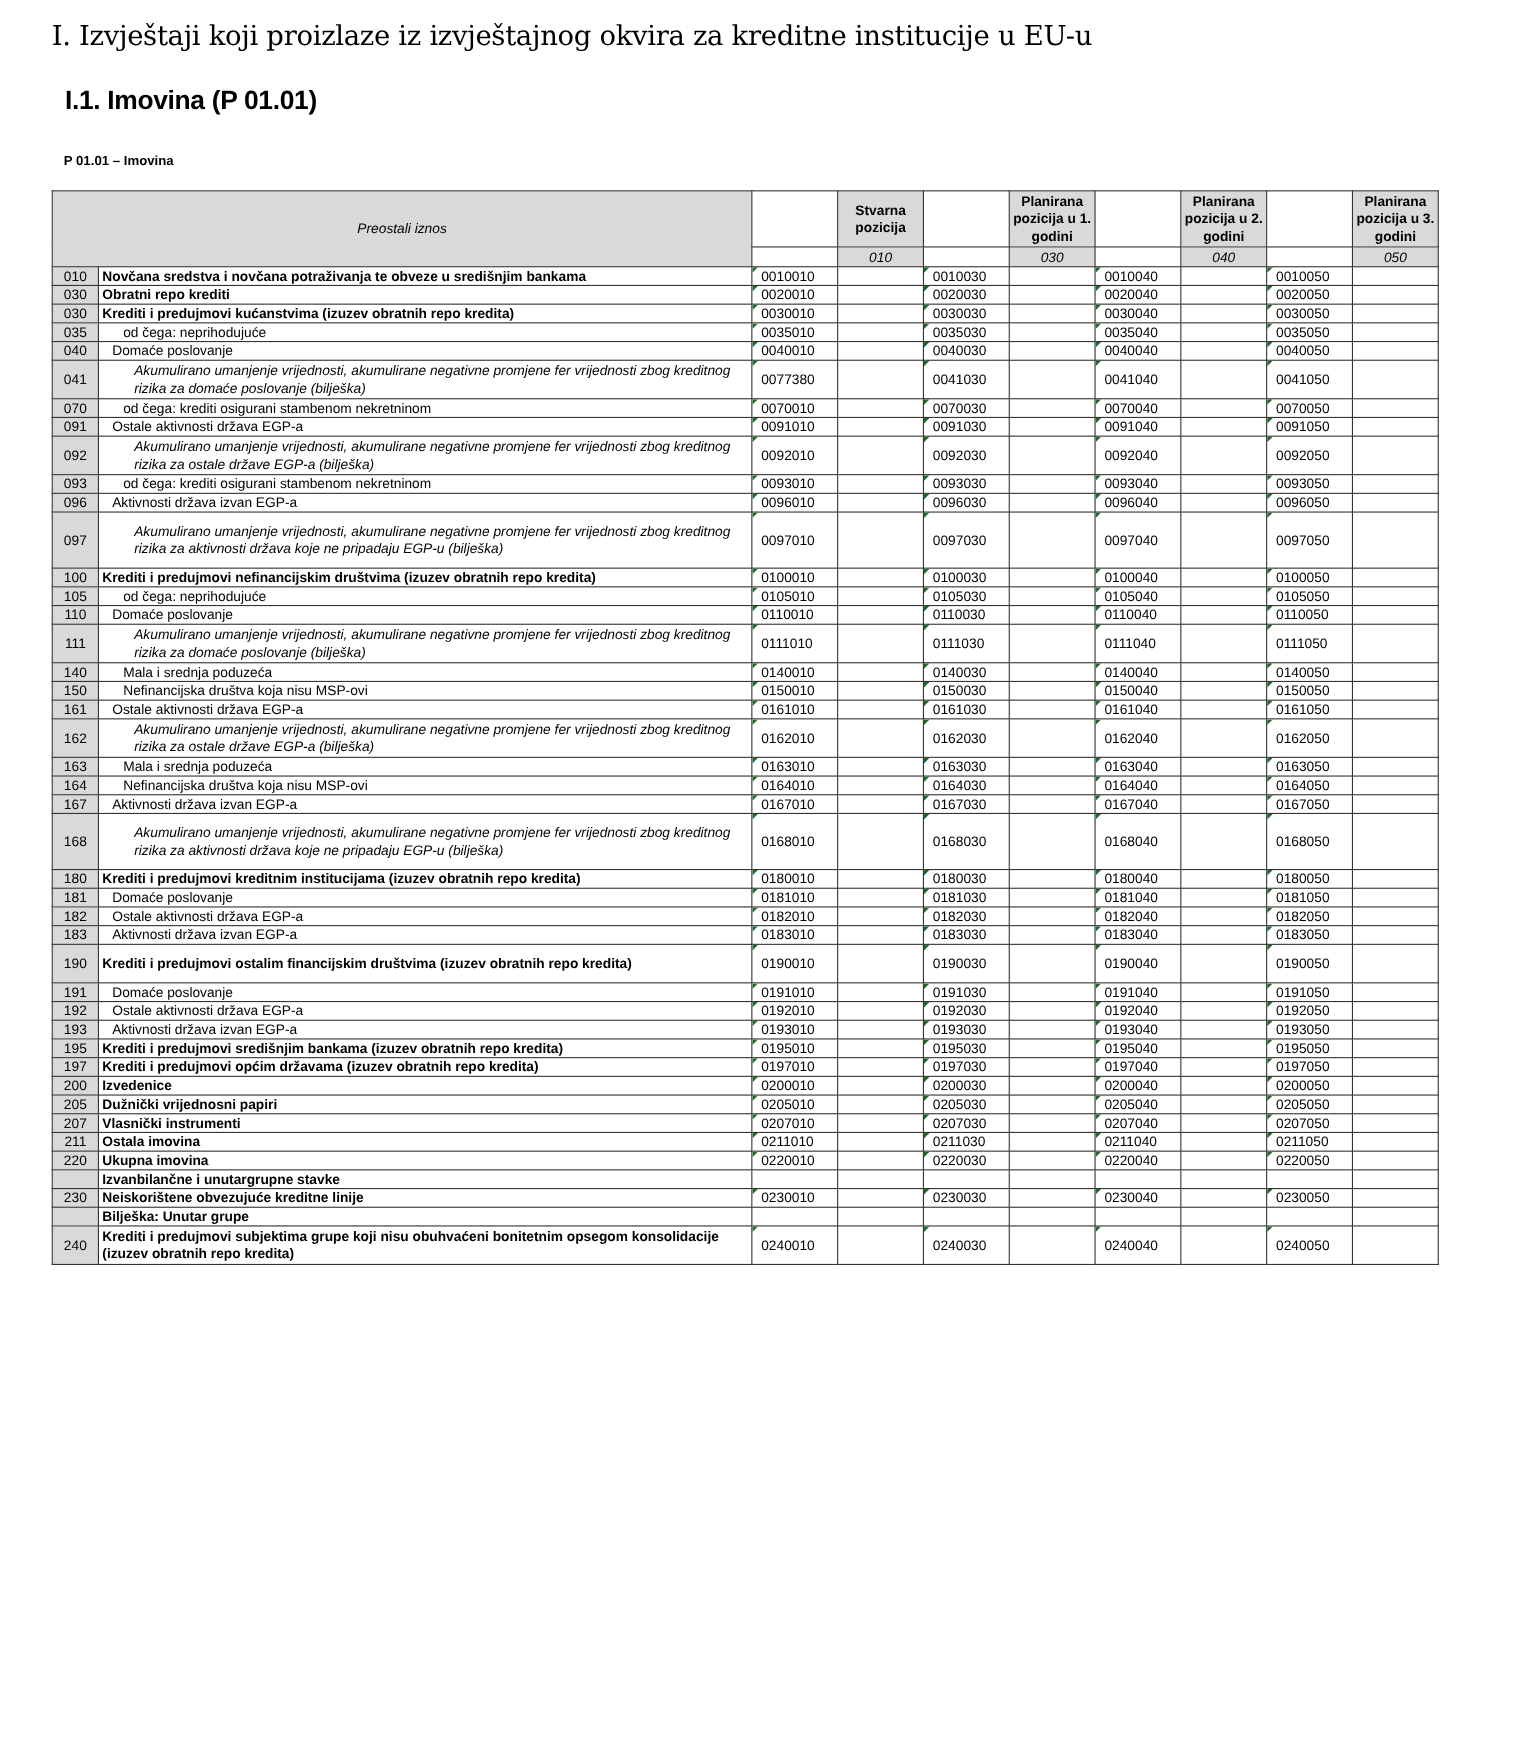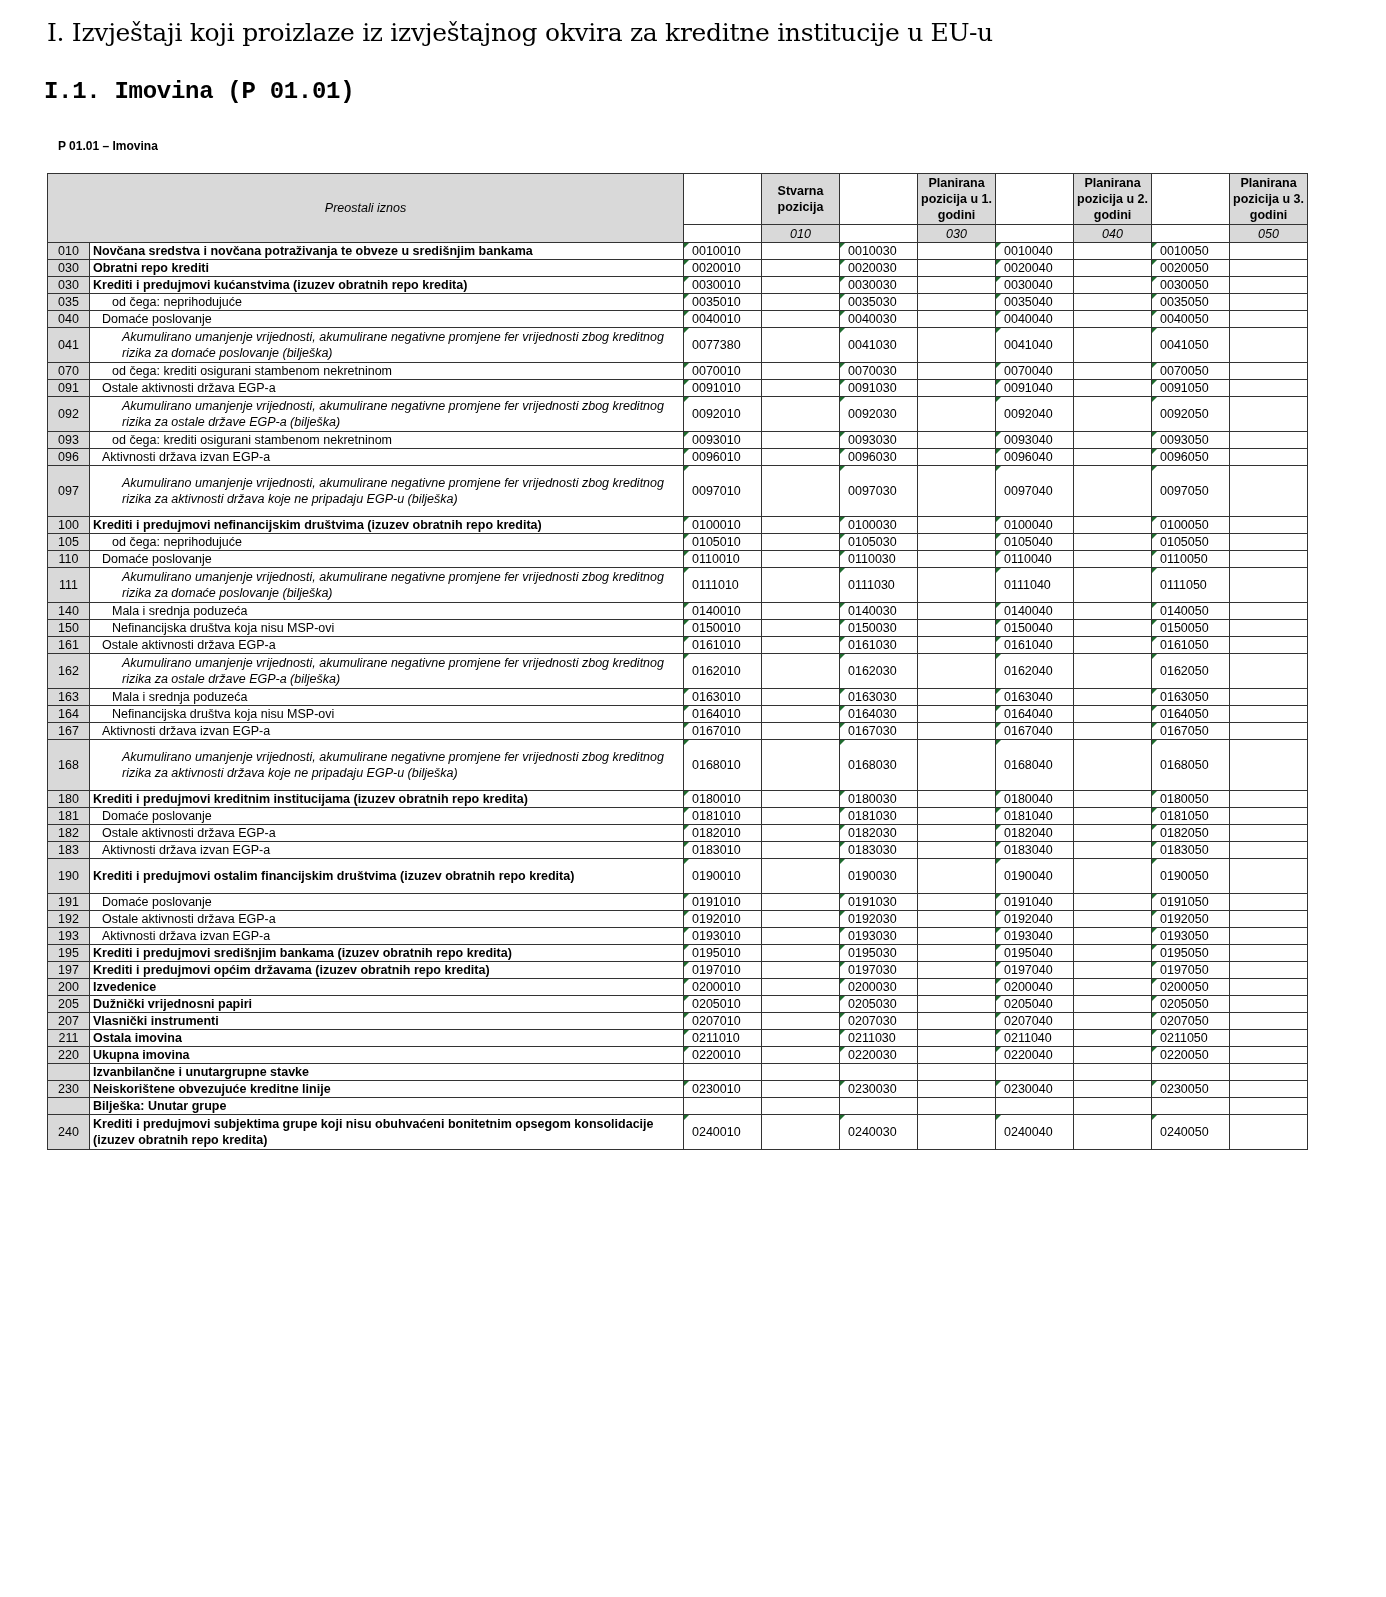--- a/index.html
+++ b/index.html
@@ -1,18 +1,18 @@
 <!DOCTYPE html>
 <html><head>
 <meta charset="utf-8">
 <style>
   html, body { margin: 0; padding: 0; background: #ffffff; }
   body { width: 1386px; height: 1597px; position: relative; font-family: "Liberation Sans", sans-serif; color: #000; }
   .h1 { position: absolute; left: 47px; top: 18px; font-family: "DejaVu Serif", serif; font-weight: normal; font-size: 25px; letter-spacing: -0.3px; }
-  .h2 { position: absolute; left: 44px; top: 78px; font-family: Liberation Mono, monospace; font-weight: bold; font-size: 24px; letter-spacing: -0.3px; }
+  .h2 { position: absolute; left: 59px; top: 78px; font-family: Liberation Sans, sans-serif; font-weight: bold; font-size: 24px; letter-spacing: -0.3px; }
   .tpl { position: absolute; left: 58px; top: 139px; font-weight: bold; font-size: 12px; }
   table.grid { position: absolute; left: 47px; top: 173px; border-collapse: collapse; table-layout: fixed; width: 1260px; font-size: 12.5px; }
   table.grid td { border: 1.5px solid #333; padding: 0 3px; height: 16px; line-height: 16px; vertical-align: middle; overflow: hidden; white-space: nowrap; }
   table.grid td.tall2 { height: 34px; }
   table.grid td.tall3 { height: 50px; }
   .hdr { background: #d9d9d9; font-weight: bold; text-align: center; line-height: 16px; white-space: normal !important; }
   .hdr-main { font-style: italic; font-weight: normal; }
   .colcode { background: #d9d9d9; font-style: italic; text-align: center; border-top: 1.5px solid #333; }
   .rownum { background: #d9d9d9; text-align: center; width: 34px; }
   .desc { white-space: normal !important; line-height: 17px; }

